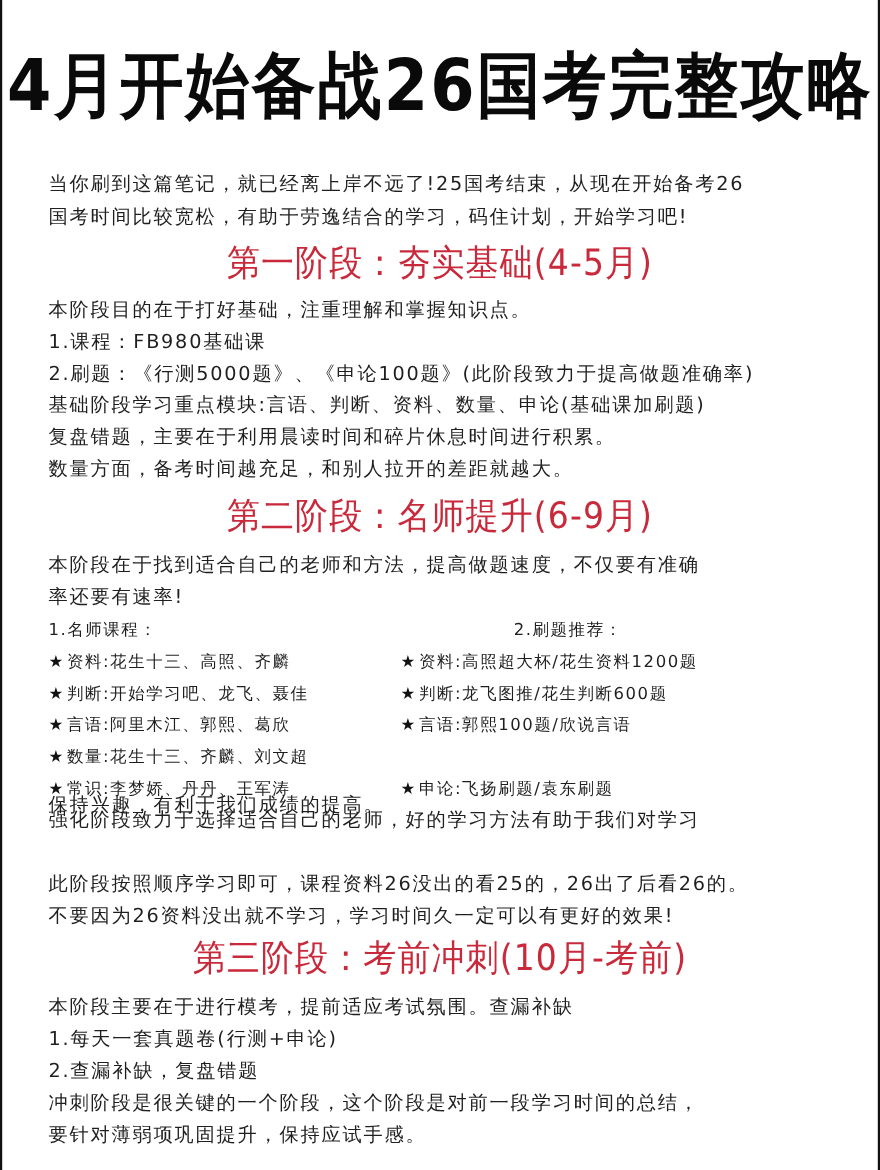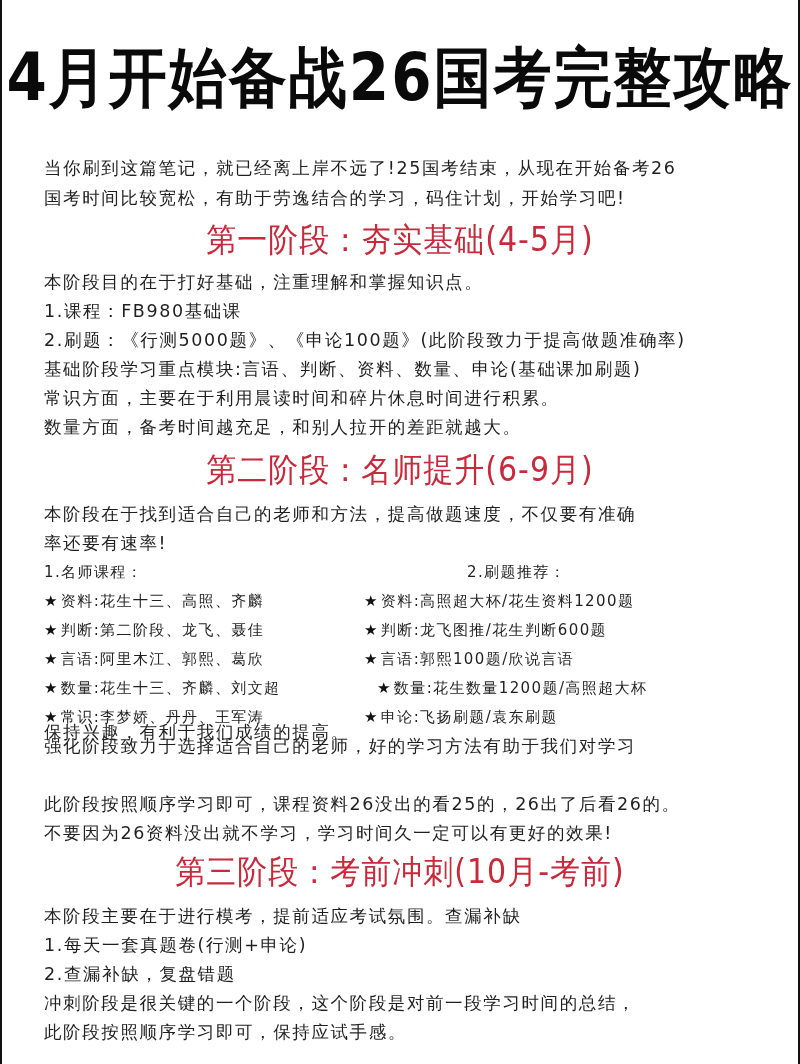--- a/index.html
+++ b/index.html
@@ -56,47 +56,46 @@
   <div class="title">4月开始备战26国考完整攻略</div>
 
   <div class="line" style="top:156px">当你刷到这篇笔记，就已经离上岸不远了!25国考结束，从现在开始备考26</div>
   <div class="line" style="top:186px">国考时间比较宽松，有助于劳逸结合的学习，码住计划，开始学习吧!</div>
 
   <div class="heading" style="top:220px">第一阶段：夯实基础(4-5月)</div>
   <div class="line" style="top:270px">本阶段目的在于打好基础，注重理解和掌握知识点。</div>
   <div class="line" style="top:299px">1.课程：FB980基础课</div>
   <div class="line" style="top:328px">2.刷题：《行测5000题》、《申论100题》(此阶段致力于提高做题准确率)</div>
   <div class="line" style="top:357px">基础阶段学习重点模块:言语、判断、资料、数量、申论(基础课加刷题)</div>
-  <div class="line" style="top:386px">常识方面，主要在于利用晨读时间和碎片休息时间进行积累。</div>
+  <div class="line" style="top:386px">复盘错题，主要在于利用晨读时间和碎片休息时间进行积累。</div>
   <div class="line" style="top:415px">数量方面，备考时间越充足，和别人拉开的差距就越大。</div>
 
   <div class="heading" style="top:450px">第二阶段：名师提升(6-9月)</div>
   <div class="line" style="top:502px">本阶段在于找到适合自己的老师和方法，提高做题速度，不仅要有准确</div>
   <div class="line" style="top:531px">率还要有速率!</div>
 
   <div class="col-item" style="left:42px; top:560px">1.名师课程：</div>
   <div class="col-item" style="left:465px; top:560px">2.刷题推荐：</div>
 
   <div class="col-item" style="left:42px; top:589px"><span class="star">★</span><span>资料:花生十三、高照、齐麟</span></div>
-  <div class="col-item" style="left:42px; top:618px"><span class="star">★</span><span>判断:第二阶段、龙飞、聂佳</span></div>
+  <div class="col-item" style="left:42px; top:618px"><span class="star">★</span><span>判断:开始学习吧、龙飞、聂佳</span></div>
   <div class="col-item" style="left:42px; top:647px"><span class="star">★</span><span>言语:阿里木江、郭熙、葛欣</span></div>
   <div class="col-item" style="left:42px; top:676px"><span class="star">★</span><span>数量:花生十三、齐麟、刘文超</span></div>
   <div class="col-item" style="left:42px; top:705px"><span class="star">★</span><span>常识:李梦娇、丹丹、王军涛</span></div>
 
   <div class="col-item" style="left:362px; top:589px"><span class="star">★</span><span>资料:高照超大杯/花生资料1200题</span></div>
   <div class="col-item" style="left:362px; top:618px"><span class="star">★</span><span>判断:龙飞图推/花生判断600题</span></div>
   <div class="col-item" style="left:362px; top:647px"><span class="star">★</span><span>言语:郭熙100题/欣说言语</span></div>
-  <div class="col-item" style="left:375px; top:676px"><span class="star">★</span><span>数量:花生数量1200题/高照超大杯</span></div>
   <div class="col-item" style="left:362px; top:705px"><span class="star">★</span><span>申论:飞扬刷题/袁东刷题</span></div>
 
   <div class="line" style="top:734px">强化阶段致力于选择适合自己的老师，好的学习方法有助于我们对学习</div>
   <div class="line" style="top:720px">保持兴趣，有利于我们成绩的提高。</div>
   <div class="line" style="top:792px">此阶段按照顺序学习即可，课程资料26没出的看25的，26出了后看26的。</div>
   <div class="line" style="top:821px">不要因为26资料没出就不学习，学习时间久一定可以有更好的效果!</div>
 
   <div class="heading" style="top:852px">第三阶段：考前冲刺(10月-考前)</div>
   <div class="line" style="top:904px">本阶段主要在于进行模考，提前适应考试氛围。查漏补缺</div>
   <div class="line" style="top:933px">1.每天一套真题卷(行测+申论)</div>
   <div class="line" style="top:962px">2.查漏补缺，复盘错题</div>
   <div class="line" style="top:991px">冲刺阶段是很关键的一个阶段，这个阶段是对前一段学习时间的总结，</div>
-  <div class="line" style="top:1020px">此阶段按照顺序学习即可，保持应试手感。</div>
+  <div class="line" style="top:1020px">要针对薄弱项巩固提升，保持应试手感。</div>
 
 </div>
 
 </body></html>

